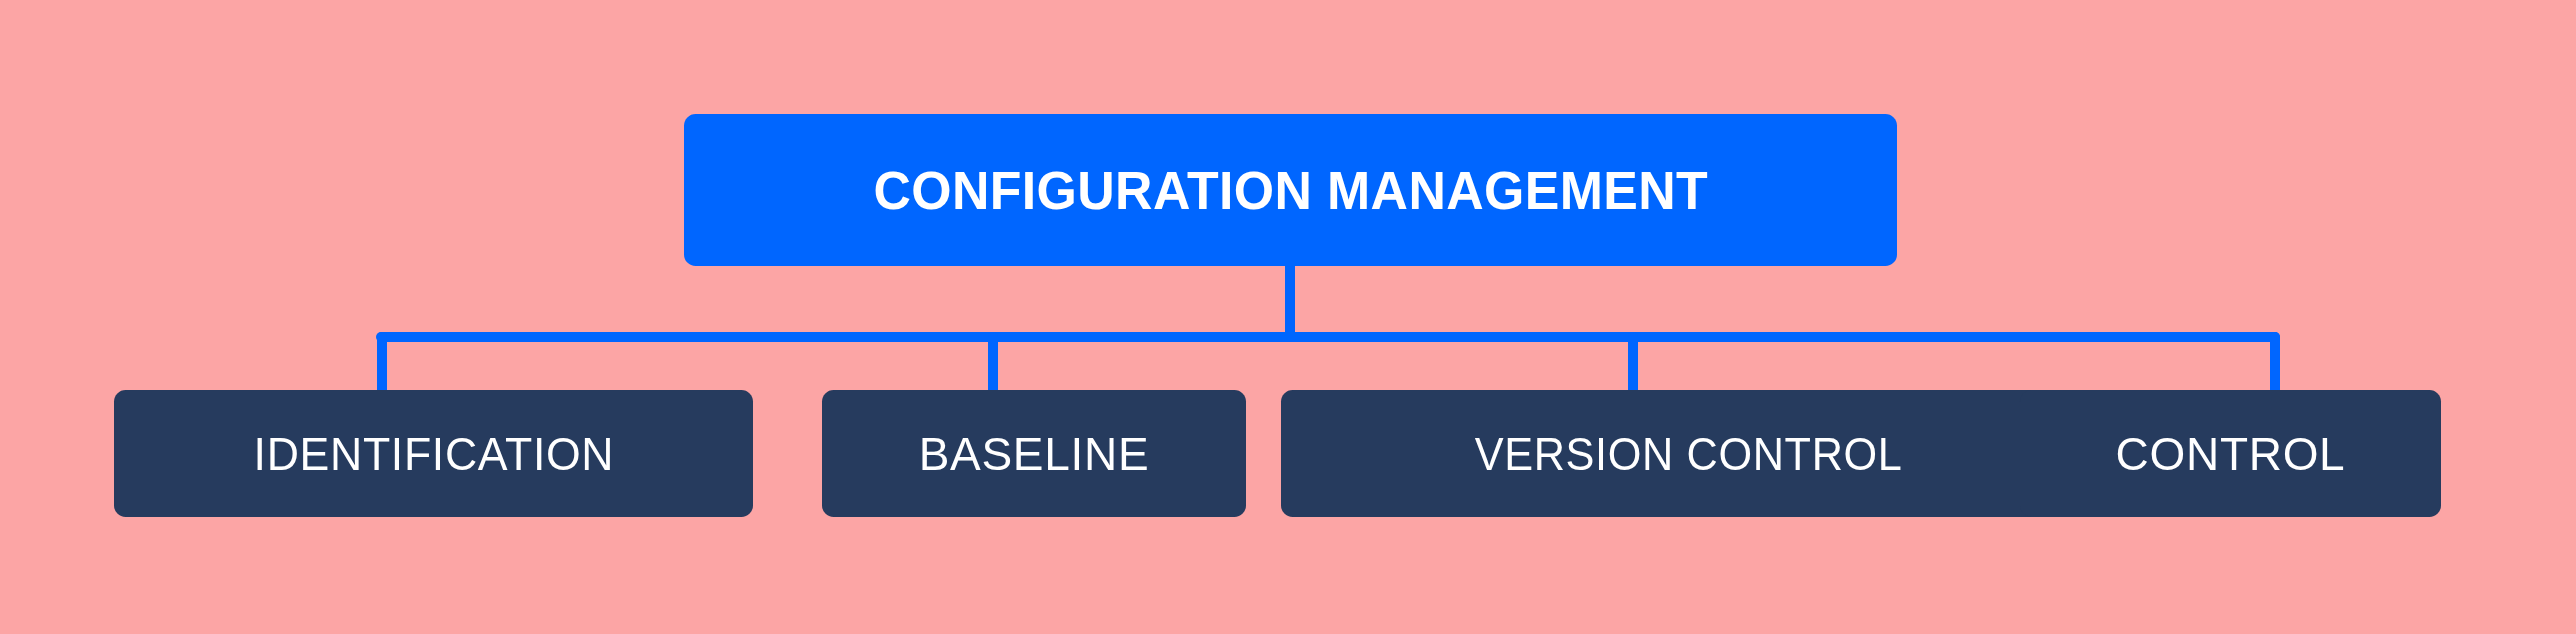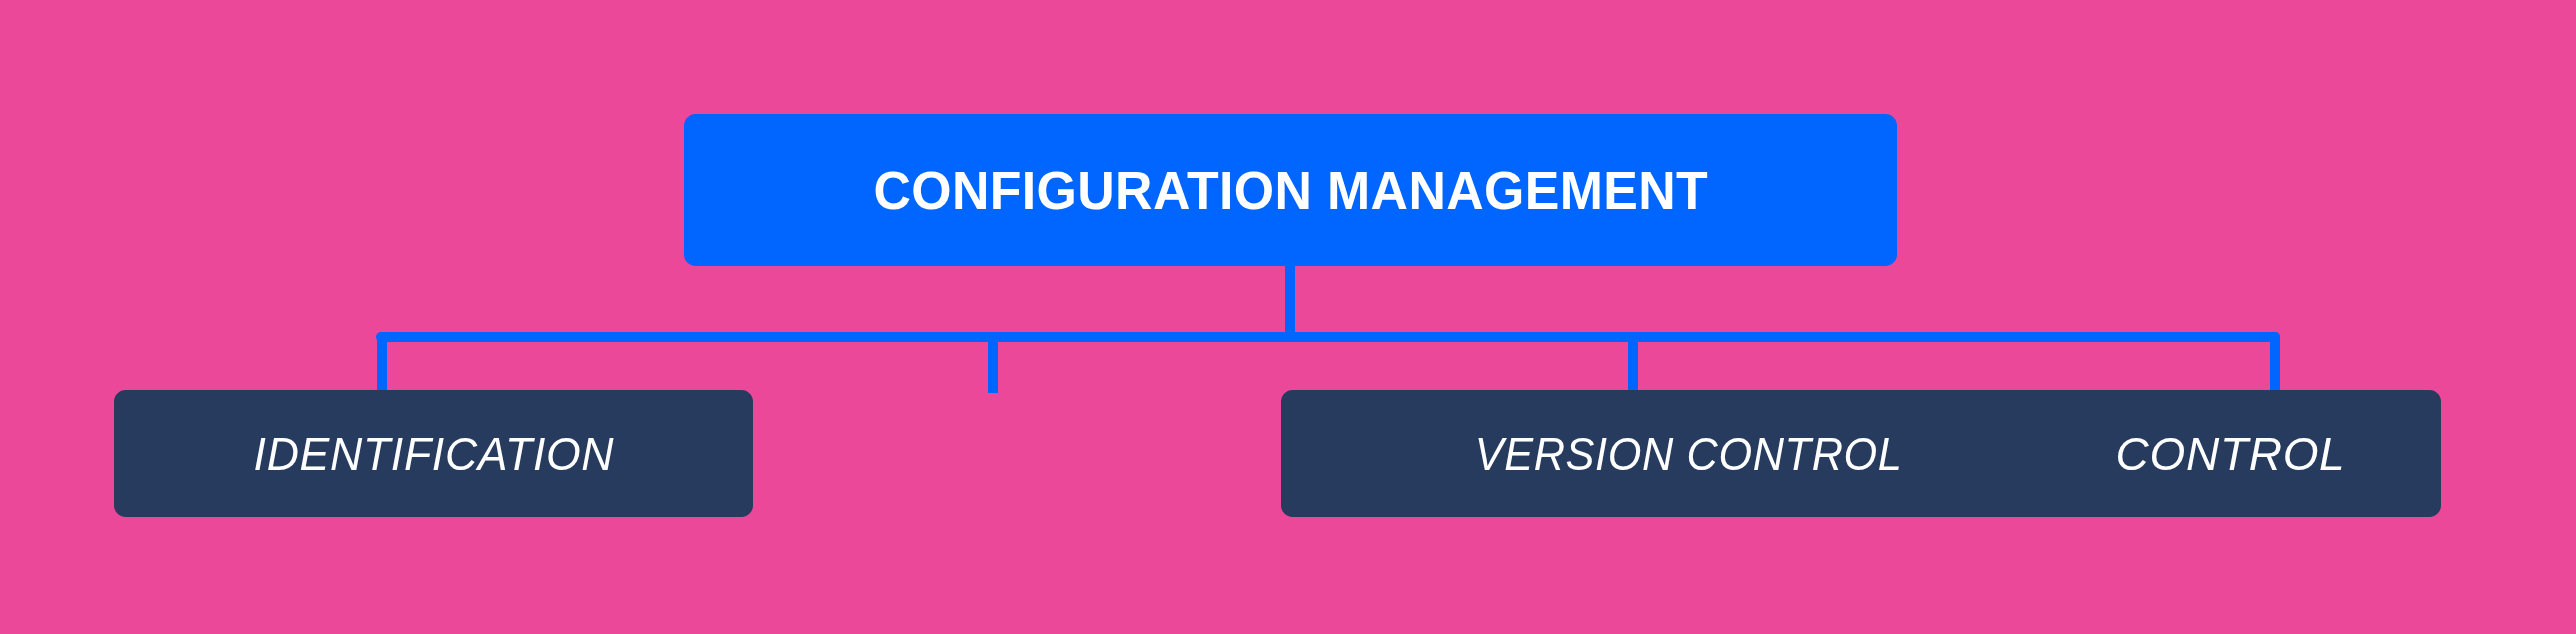--- a/index.html
+++ b/index.html
@@ -9,21 +9,21 @@
   }
   body {
     font-family: "Liberation Sans", sans-serif;
     -webkit-font-smoothing: antialiased;
   }
 
   #diagram-canvas {
     position: relative;
     width: 2576px;
     height: 634px;
-    background: #ec4899;
+    background: #fca5a5;
     overflow: hidden;
   }
 
   
   .root-node {
     position: absolute;
     left: 684px;
     top: 114px;
     width: 1213px;
     height: 152px;
@@ -76,21 +76,20 @@
   .child-node {
     position: absolute;
     top: 390px;
     height: 127px;
     background: #263B5E;
     border-radius: 11.6px;
     display: flex;
     align-items: center;
     justify-content: center;
     box-sizing: border-box;
-    font-style: italic;
   }
   .child-node-label {
     color: #FFFFFF;
     font-size: 46px;
     font-weight: 400;
     letter-spacing: 0.7px;
     line-height: 1;
     white-space: nowrap;
   }
 
@@ -122,20 +121,23 @@
 
   <div class="connector-drop d0"></div>
   <div class="connector-drop d1"></div>
   <div class="connector-drop d2"></div>
   <div class="connector-drop d3"></div>
 
   <div class="child-node n0">
     <span class="child-node-label">IDENTIFICATION</span>
   </div>
 
+  <div class="child-node n1">
+    <span class="child-node-label">BASELINE</span>
+  </div>
 
   <div class="child-node n2">
     <span class="child-node-label">VERSION CONTROL</span>
   </div>
 
   <div class="child-node n3">
     <span class="child-node-label">CONTROL</span>
   </div>
 
 </div>

